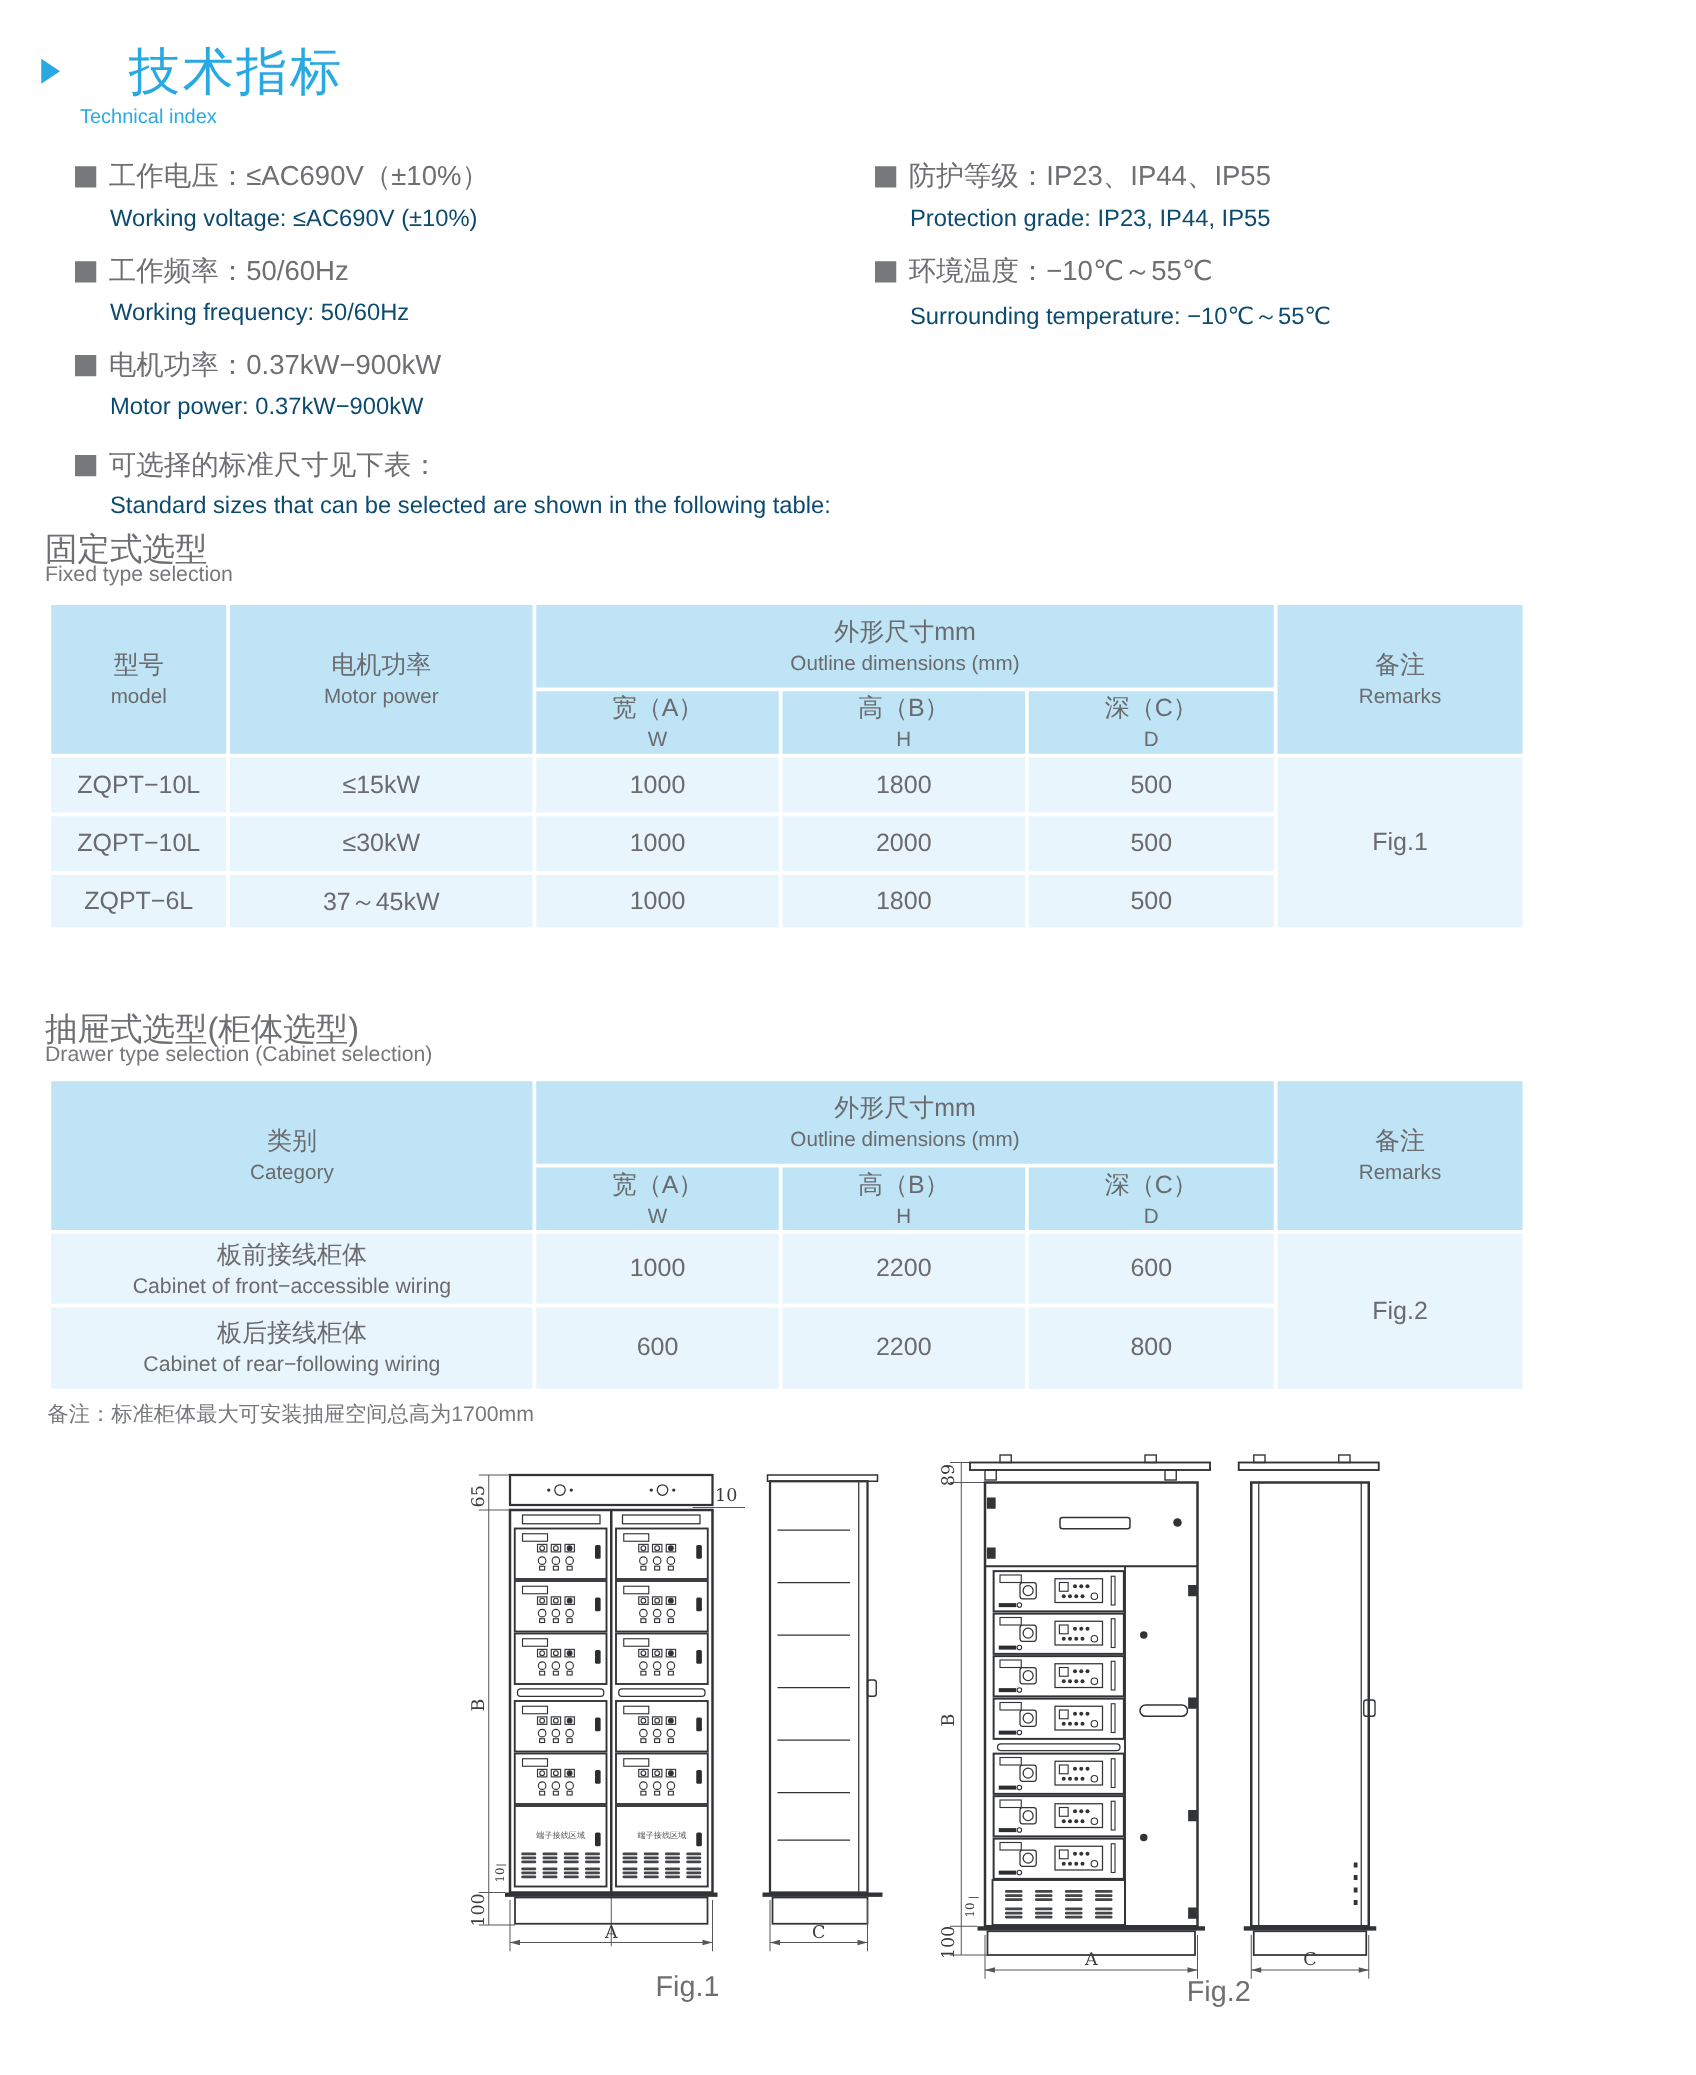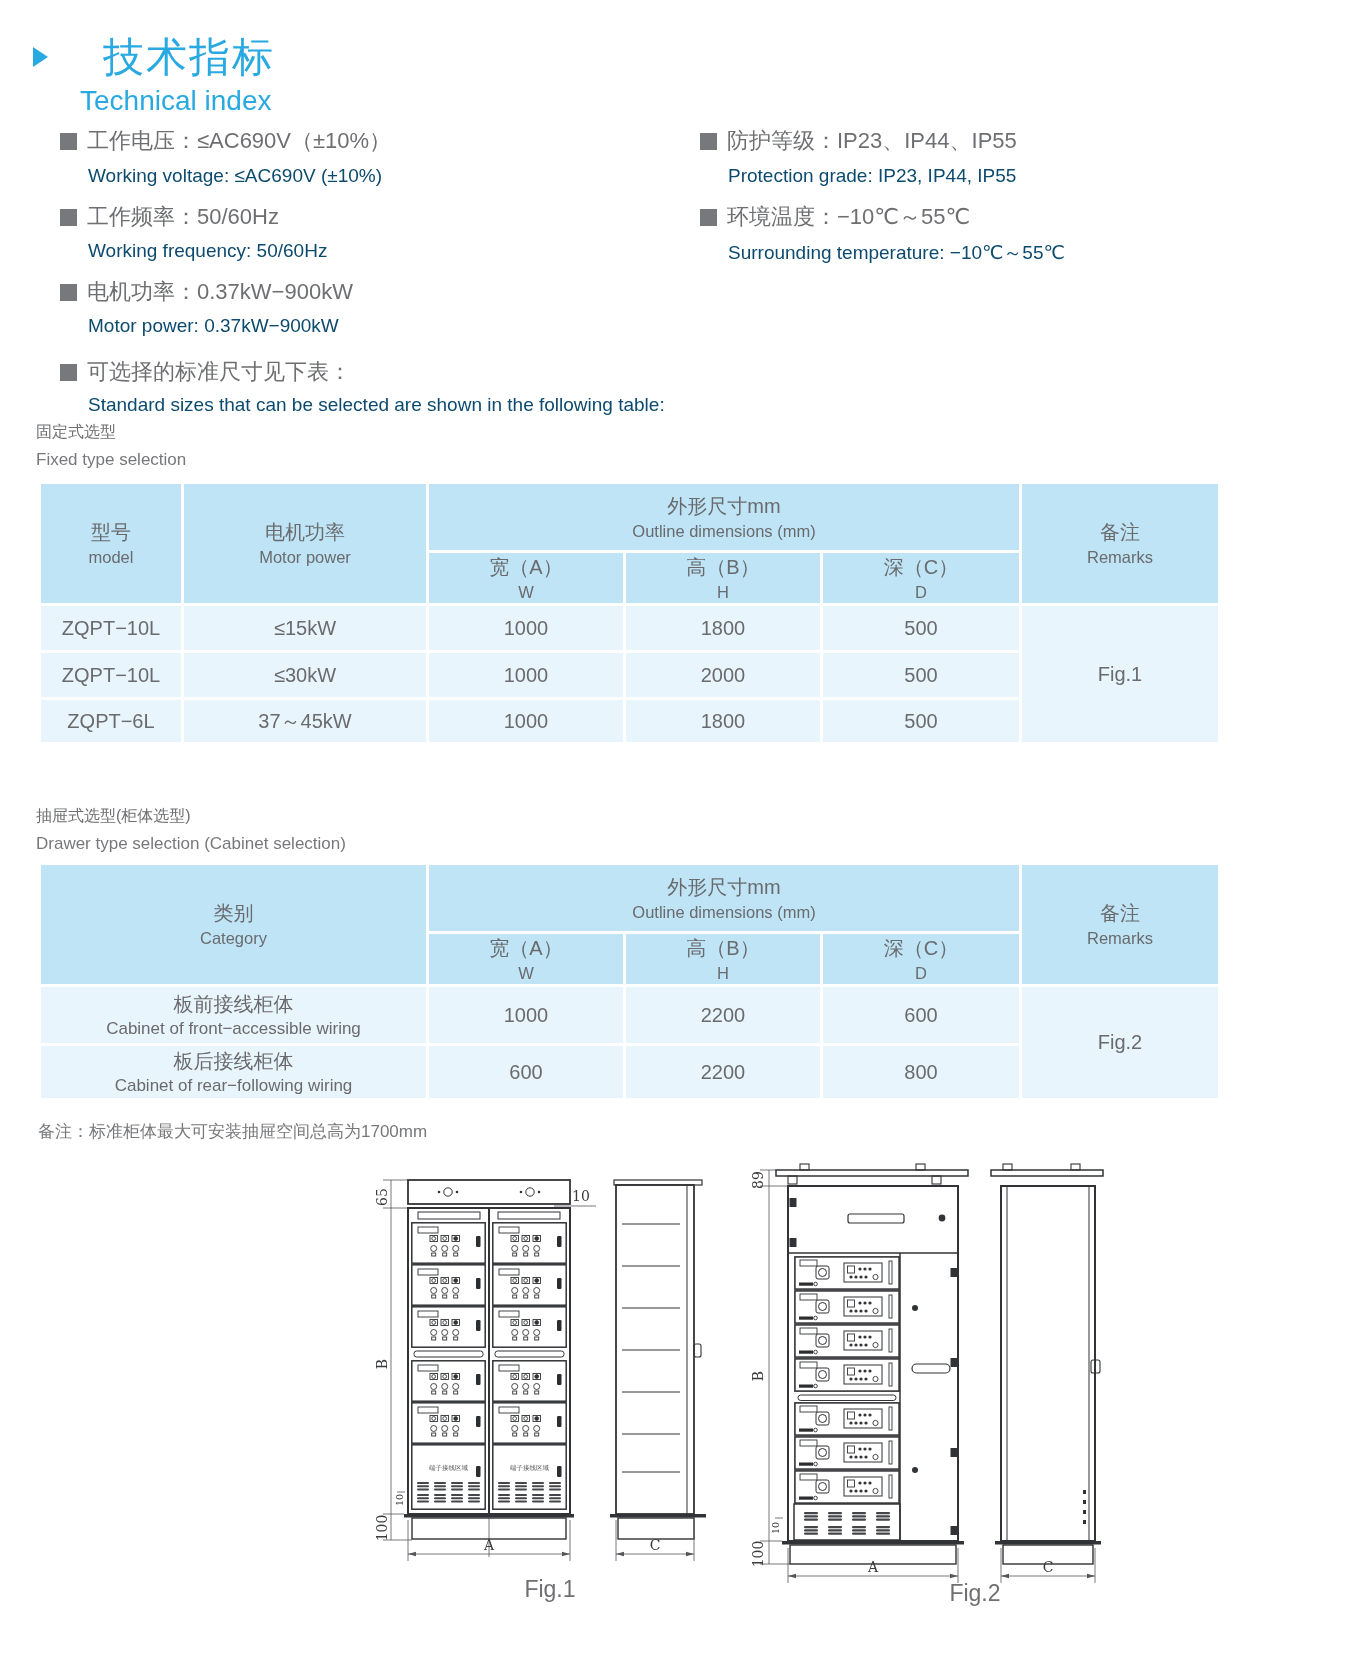--- a/index.html
+++ b/index.html
@@ -2,26 +2,26 @@
 <html><head>
 <meta charset="utf-8">
 <style>
   html,body{margin:0;padding:0;background:#fff;}
   .page{position:relative;width:1357px;height:1660px;background:#fff;overflow:hidden;
         font-family:"Liberation Sans","DejaVu Sans",sans-serif;color:#6e6f72;}
   .abs{position:absolute;}
   
   .title-arrow{width:0;height:0;border-left:15px solid #29a9e1;border-top:10px solid transparent;border-bottom:10px solid transparent;}
   .page-title{font-size:41px;color:#29a9e1;letter-spacing:2px;margin-left:41px;}
-  .page-subtitle{font-size:28px;color:#29a9e1;margin-left:16px;}
+  .page-subtitle{font-size:16px;color:#29a9e1;}
   
   .spec-cn{font-size:22px;color:#6e6f72;white-space:nowrap;display:flex;align-items:center;}
   .spec-cn .bullet{display:inline-block;width:17px;height:17px;background:#77787b;margin-right:10px;flex:none;}
   .spec-en{font-size:19px;color:#0c4a6e;white-space:nowrap;}
-  .section-cn{font-size:16px;color:#6e6f72;}
+  .section-cn{font-size:26px;color:#6e6f72;}
   .section-en{font-size:17px;color:#77787b;}
   
   table.spec{border-collapse:separate;border-spacing:3px;table-layout:fixed;}
   table.spec td{background:#e9f5fd;text-align:center;vertical-align:middle;color:#6a6b6e;padding:0;}
   table.spec td.th{background:#bee4f6;}
   .thcn{font-size:20px;line-height:27px;}
   .then{font-size:16.5px;line-height:22px;}
   .dval{font-size:20px;}
   .catcn{font-size:20px;line-height:27px;}
   .caten{font-size:17px;line-height:22px;}
@@ -187,21 +187,21 @@
     <tr style="height:56px;padding-left:23px;">
       <td>
             <div class="catcn">板前接线柜体</div>
             <div class="caten">Cabinet of front−accessible wiring</div>
           </td>
       <td class="dval">1000</td>
       <td class="dval">2200</td>
       <td class="dval">600</td>
       <td class="dval" rowspan="2">Fig.2</td>
     </tr>
-    <tr style="height:52px;">
+    <tr style="height:65px;">
       <td>
             <div class="catcn">板后接线柜体</div>
             <div class="caten">Cabinet of rear−following wiring</div>
           </td>
       <td class="dval">600</td>
       <td class="dval">2200</td>
       <td class="dval">800</td>
     </tr>
   </tbody>
     </table>

